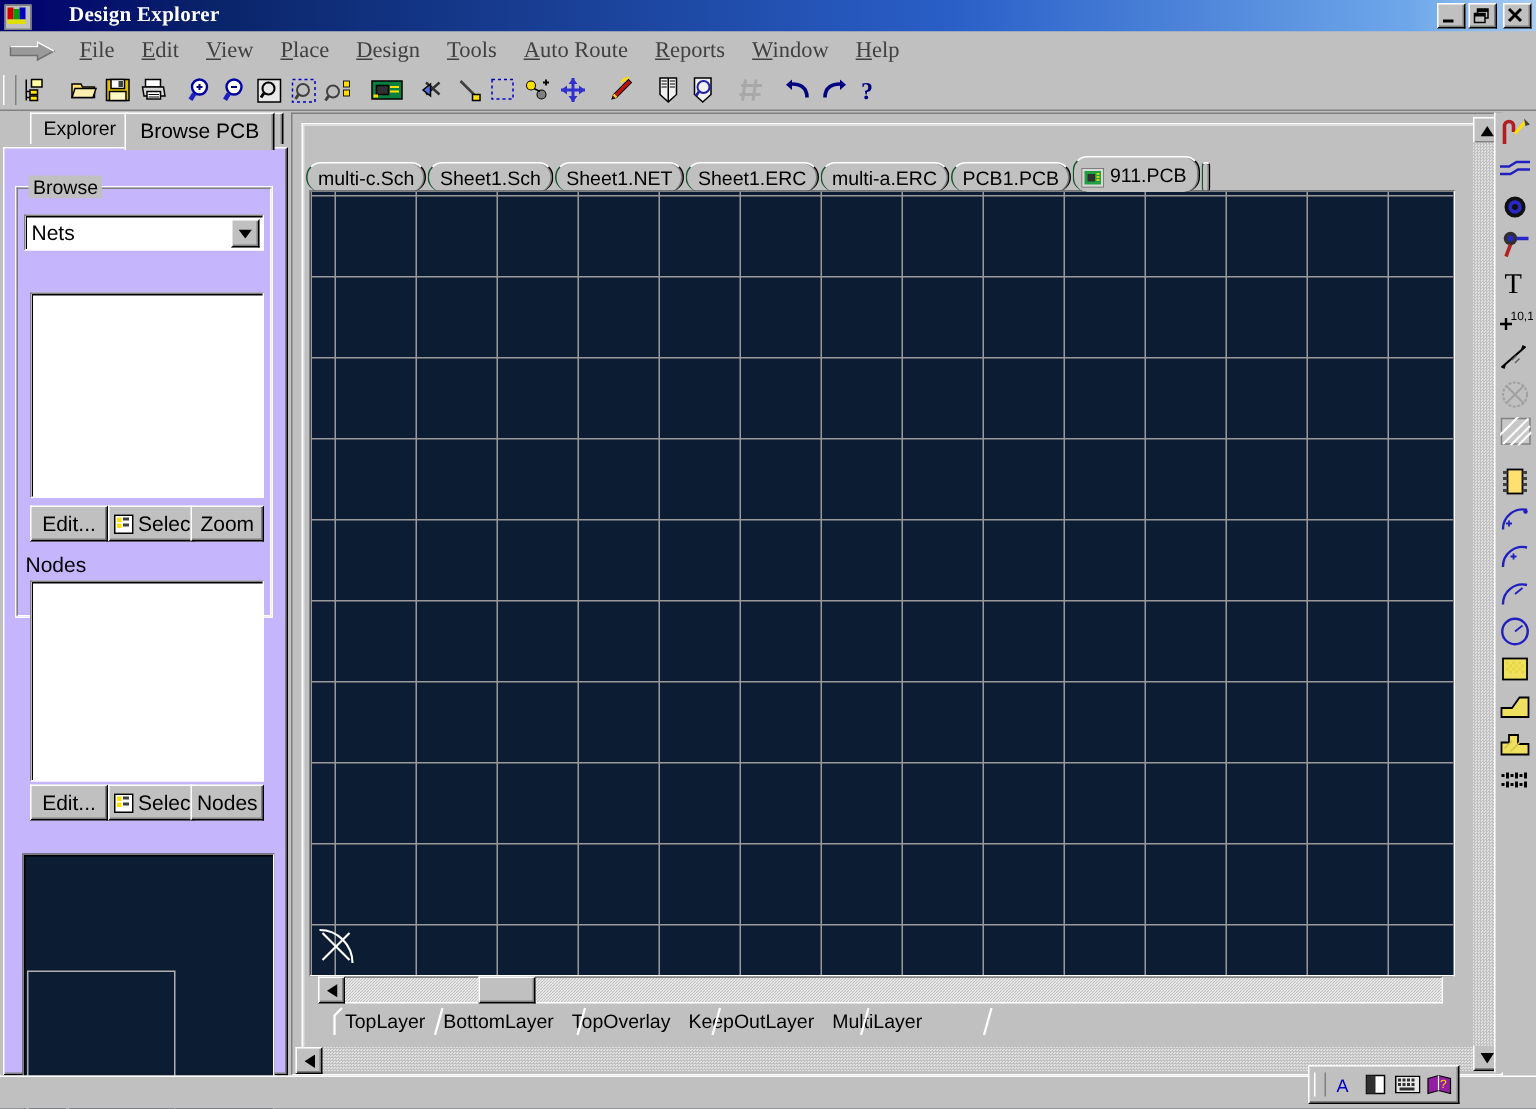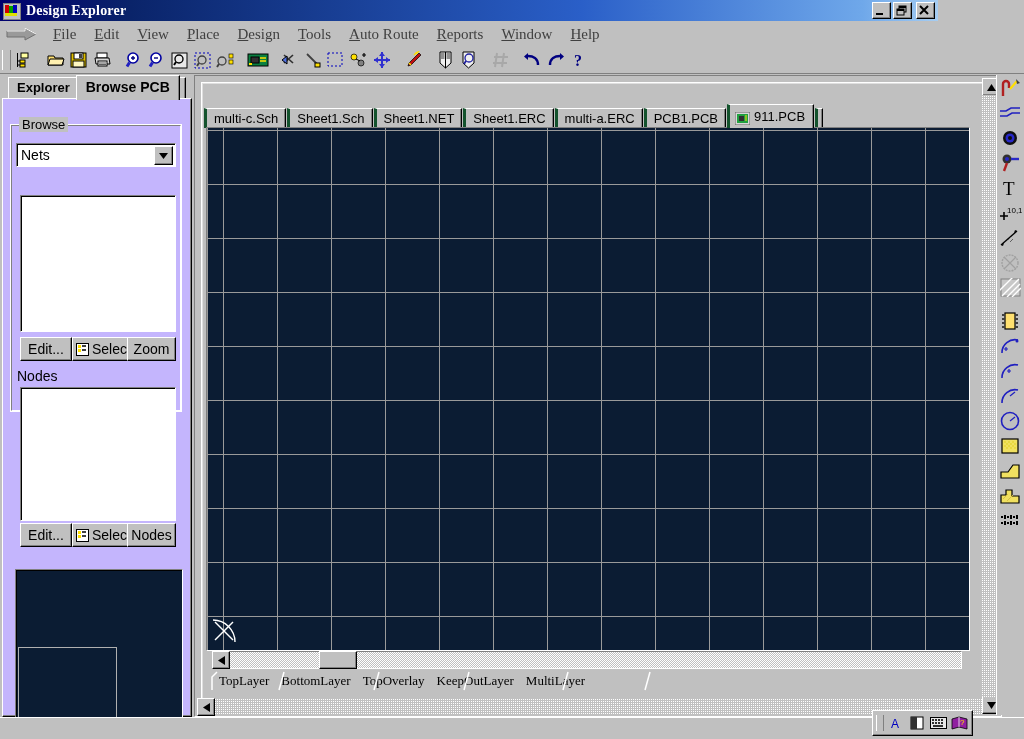--- a/index.html
+++ b/index.html
@@ -7,23 +7,23 @@
     width:1024px;height:739px;overflow:hidden;
     background:#c0c0c0;
     font-family:"Liberation Sans",sans-serif;
     font-size:12px;color:#000;
     -webkit-font-smoothing:none;
   }
   .app{position:relative;width:1024px;height:739px;}
 
   
   .titlebar{
-    position:absolute;left:0;top:0;width:938px;height:21px;
+    position:absolute;left:0;top:0;width:1024px;height:21px;
     background:linear-gradient(to right,#00006e 0%,#0a246a 14%,#2a5fc8 62%,#6fa8ea 92%,#a6cdf2 100%);
-    display:flex;align-items:center;
+    display:flex;align-items:center;gap:20px;
   }
   .titlebar .ticon{width:16px;height:15px;margin-left:3px;position:relative;flex:0 0 auto;}
   .app-logo{position:relative;width:16px;height:15px;background:#c0c0c0;border:1px solid #808080;overflow:hidden;}
   .app-logo i{position:absolute;display:block;}
   .app-logo .r{background:#d00000;left:1px;top:1px;width:4px;height:8px;}
   .app-logo .g{background:#00a000;left:5px;top:2px;width:4px;height:7px;}
   .app-logo .b{background:#0000c0;left:9px;top:1px;width:4px;height:8px;}
   .app-logo .y{background:#e0e000;left:1px;top:9px;width:12px;height:3px;}
   .titlebar .ttext{
     color:#fff;font-family:"Liberation Serif",serif;font-size:14px;font-weight:bold;
@@ -61,21 +61,21 @@
   .tgrip{width:7px;height:20px;margin-left:2px;margin-right:1px;
     border-left:1px solid #fff;border-right:1px solid #808080;}
   .tbtn{width:23px;height:22px;display:flex;align-items:center;justify-content:center;}
   .tsep{width:9px;}
 
   
   .leftpanel{
     position:absolute;left:2px;top:75px;width:188px;height:640px;
     background:#c0c0c0;
   }
-  .tabs-row{position:absolute;left:6px;top:0;height:24px;display:flex;align-items:center;font-weight:bold;}
+  .tabs-row{position:absolute;left:18px;top:0;height:24px;display:flex;align-items:flex-start;}
   .ptab{
     height:20px;padding:0 8px;background:#c0c0c0;
     border-top:1px solid #fff;border-left:1px solid #fff;border-right:1px solid #000;
     font-family:"Liberation Sans",sans-serif;font-size:13px;line-height:20px;
     margin-right:-1px;box-shadow:inset -1px 0 0 #808080;
   }
   .ptab.active{
     height:24px;line-height:23px;font-size:14px;position:relative;z-index:3;
     border-bottom:none;margin-left:-2px;margin-right:-2px;padding:0 9px;
   }
@@ -155,23 +155,23 @@
   }
   .child-icon{width:15px;height:14px;margin-left:2px;position:relative;}
   .cbtns{position:absolute;right:2px;top:1px;display:flex;gap:2px;}
   .cbtn{width:16px;height:14px;background:#c0c0c0;
     border-top:1px solid #fff;border-left:1px solid #fff;
     border-right:1px solid #000;border-bottom:1px solid #000;
     box-shadow:inset -1px -1px 0 #808080;position:relative;}
   .doctabs{position:absolute;left:2px;top:22px;height:23px;display:flex;align-items:flex-end;}
   .dtab{
     height:19px;line-height:19px;padding:0 7px;background:#c0c0c0;
-    border-top:1px solid #fff;border-left:3px solid #14532d;border-right:1px solid #000;
+    border-top:1px solid #fff;border-left:1px solid #14532d;border-right:1px solid #000;
     box-shadow:inset -1px 0 0 #808080;
-    font-size:13px;margin-right:1px;white-space:nowrap;
+    font-size:13px;margin-right:1px;white-space:nowrap;border-radius:10px;
   }
   .dtab.active{
     height:23px;line-height:22px;font-size:13px;
     display:flex;align-items:center;gap:4px;padding:0 8px 0 5px;
     border-right:1px solid #000;box-shadow:inset -1px 0 0 #808080;
     position:relative;z-index:4;
   }
   .dtab.stub{width:4px;padding:0;}
   .canvas-wrap{
     position:absolute;left:4px;top:44px;width:762px;height:522px;
@@ -195,21 +195,21 @@
     box-shadow:inset -1px -1px 0 #808080;
     display:flex;align-items:center;justify-content:center;
   }
   .sthumb{
     position:absolute;height:16px;background:#c0c0c0;
     border-top:1px solid #fff;border-left:1px solid #fff;
     border-right:1px solid #000;border-bottom:1px solid #000;
     box-shadow:inset -1px -1px 0 #808080;
   }
   .layertabs{
-    position:absolute;left:9px;top:588px;width:760px;height:20px;overflow:hidden;font-family:Liberation Serif, serif;
+    position:absolute;left:20px;top:588px;width:760px;height:20px;overflow:hidden;
   }
   .ltab{
     position:relative;float:left;height:20px;line-height:19px;font-size:13px;
     padding:0 4px 0 8px;white-space:nowrap;
   }
   .vscroll-outer{
     position:absolute;right:3px;top:0;width:16px;bottom:0;
   }
 
   

